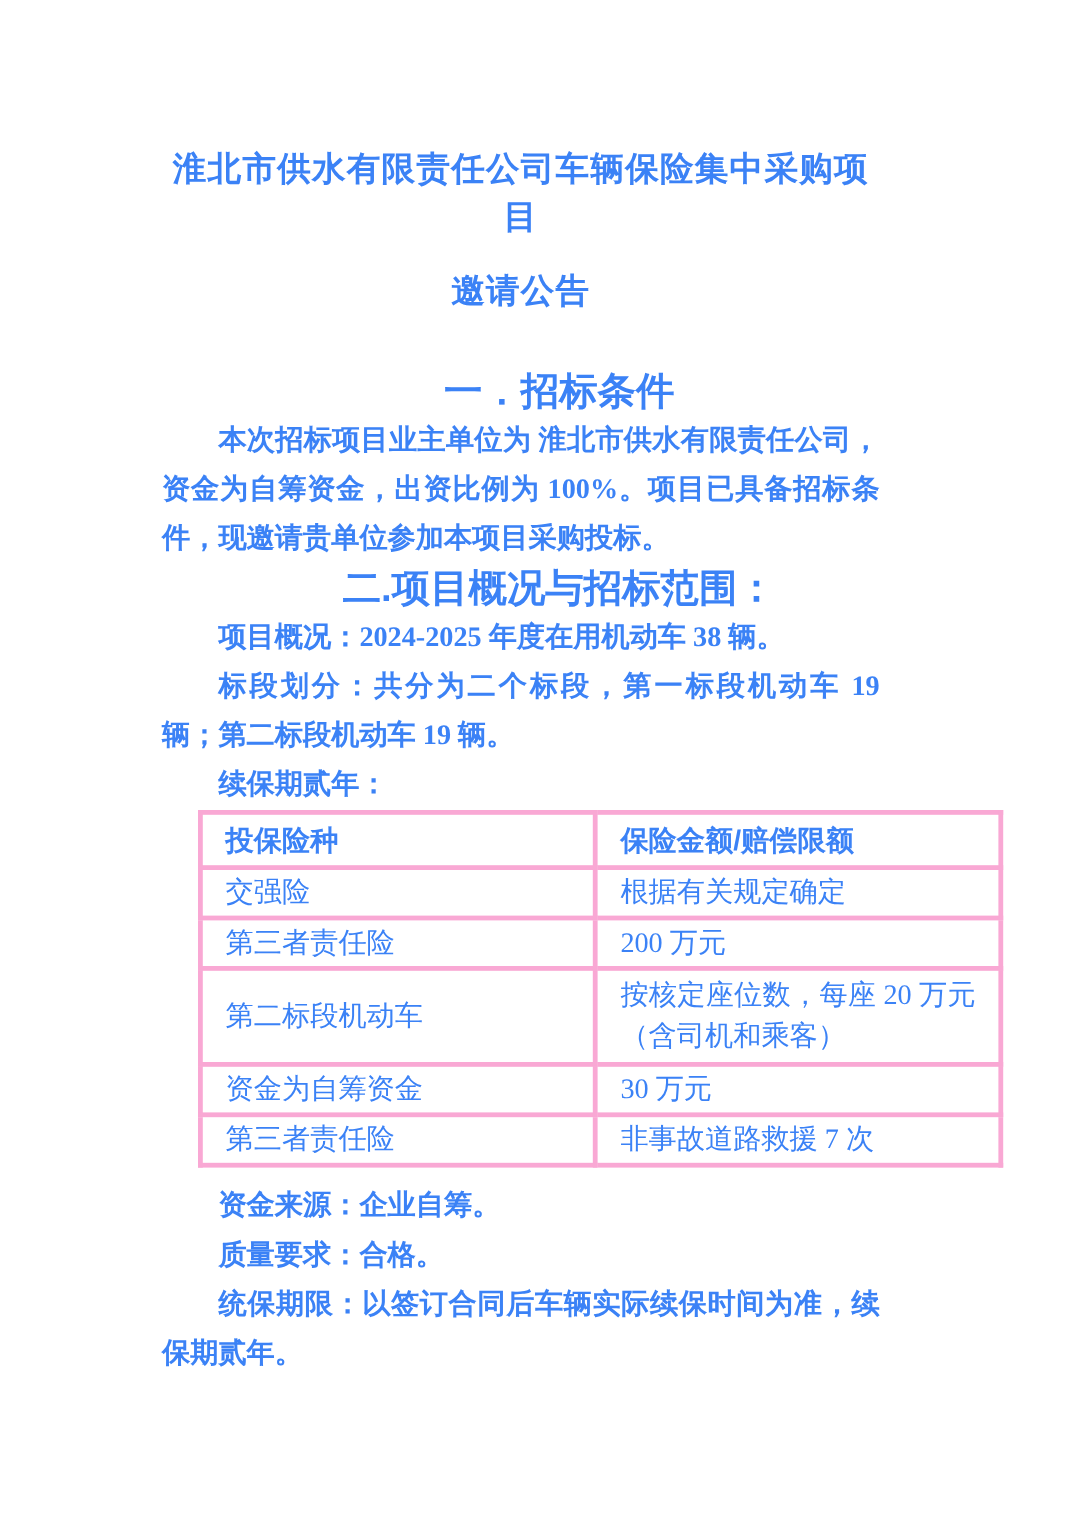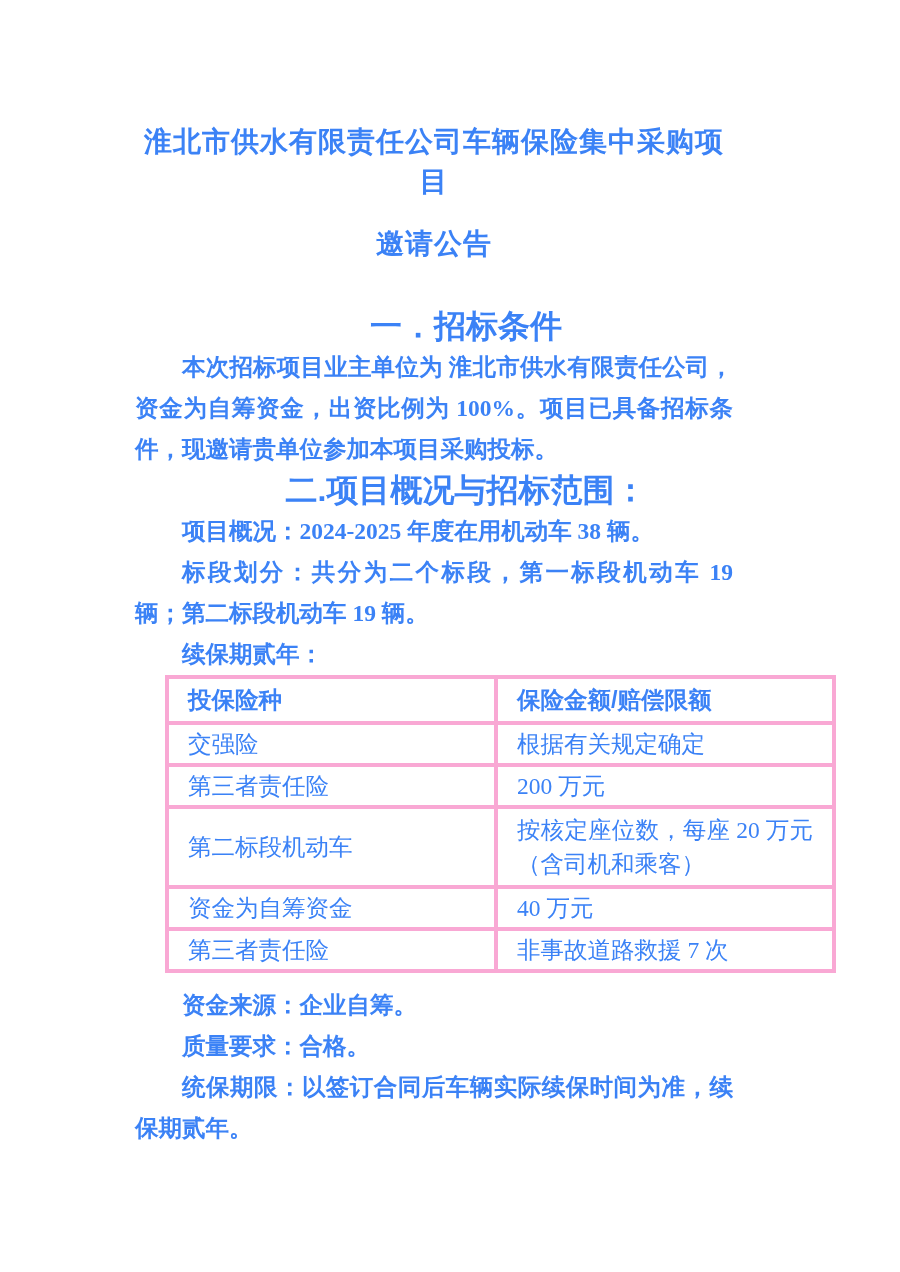--- a/index.html
+++ b/index.html
@@ -122,21 +122,21 @@
       <tr>
         <td>第三者责任险</td>
         <td>200 万元</td>
       </tr>
       <tr>
         <td>第二标段机动车</td>
         <td class="tall">按核定座位数，每座 20 万元（含司机和乘客）</td>
       </tr>
       <tr>
         <td>资金为自筹资金</td>
-        <td>40 万元</td>
+        <td>30 万元</td>
       </tr>
       <tr>
         <td>第三者责任险</td>
         <td>非事故道路救援 7 次</td>
       </tr>
     </tbody>
   </table>
 
   <p class="body-par after-table">资金来源：企业自筹。</p>
 

